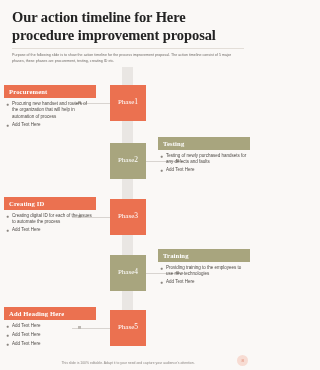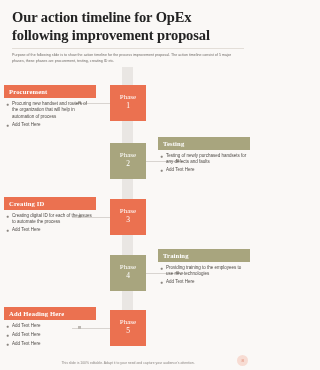--- a/index.html
+++ b/index.html
@@ -79,21 +79,21 @@
     border-top: 13px solid #e3e0dd;
   }
 
   
   .phase {
     position: absolute;
     left: 110px;
     width: 36px;
     height: 36px;
     display: flex;
-    flex-direction: column;
+    flex-direction: row;
     align-items: center;
     justify-content: center;
     font-family: "Liberation Serif", serif;
     color: #ffffff;
     line-height: 1.12;
   }
   .phase .phase-word { font-size: 7px; }
   .phase .phase-num  { font-size: 7.5px; }
   .phase.orange { background: #eb7150; }
   .phase.olive  { background: #a8a57e; }
@@ -192,21 +192,21 @@
     justify-content: center;
     font-size: 4.5px;
     color: #d9745a;
     font-family: "Liberation Serif", serif;
   }
 </style>
 </head>
 <body>
 
 <div class="slide-header">
-  <div class="slide-title">Our action timeline for OpEx following improvement proposal</div>
+  <div class="slide-title">Our action timeline for Here procedure improvement proposal</div>
   <div class="title-rule"></div>
   <div class="slide-subtitle">Purpose of the following slide is to show the action timeline for the process improvement proposal. The action timeline consist of 5 major phases, these phases are procurement, testing, creating ID etc.</div>
 </div>
 
 <div class="timeline">
 
   <div class="spine"></div>
   <div class="arrow-stem"></div>
   <div class="arrow-head"></div>
 

